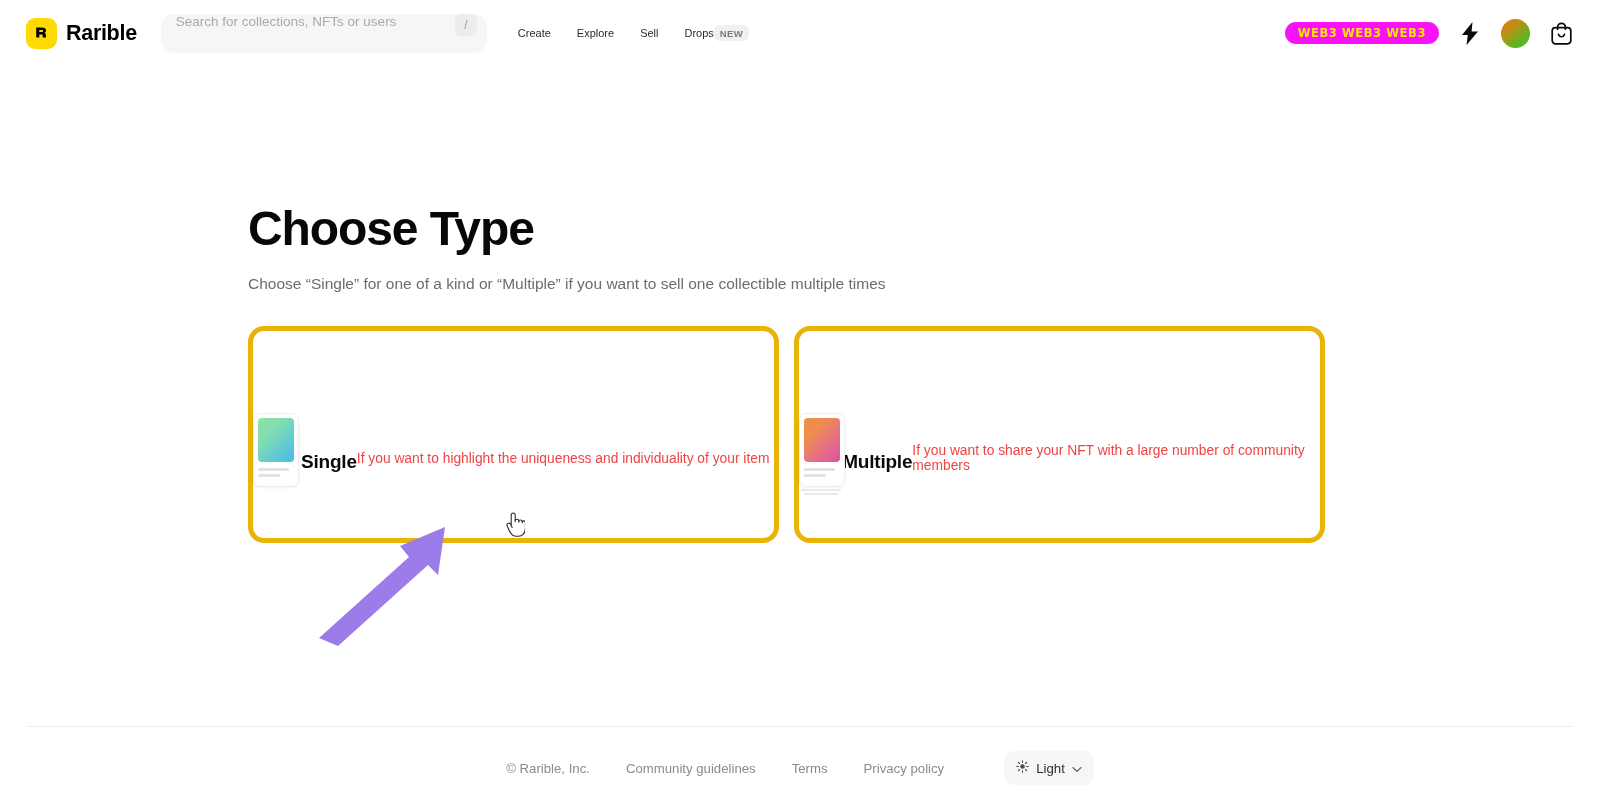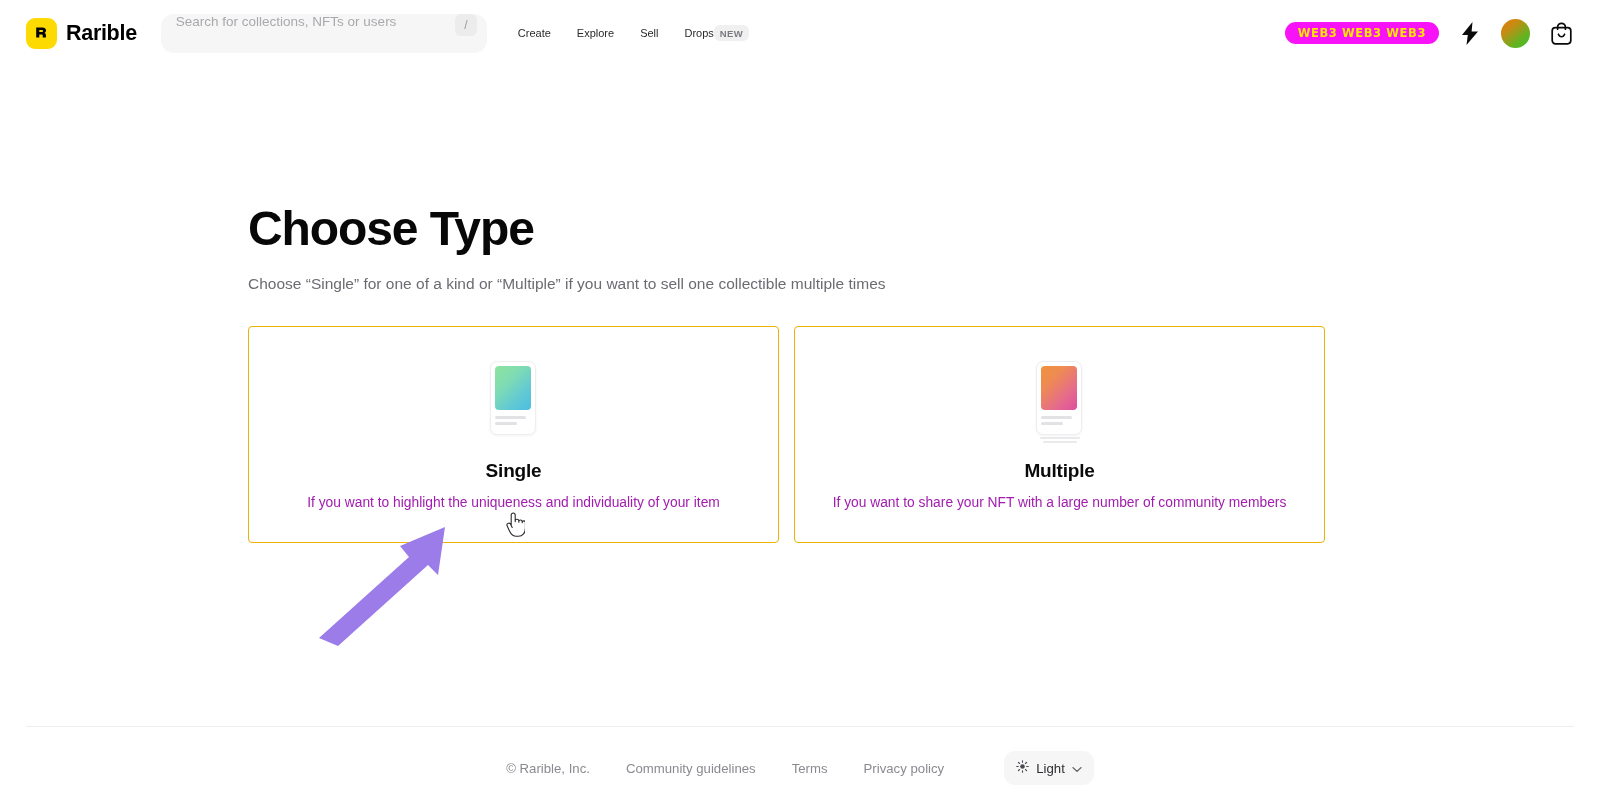--- a/index.html
+++ b/index.html
@@ -177,25 +177,25 @@
   }
 
   .cards {
     margin-top: 33px;
     display: flex;
     gap: 15px;
   }
   .type-card {
     width: 531px;
     height: 217px;
-    border: 1px solid #eab308;
-    border-radius: 4px;
+    border: 5px solid #eab308;
+    border-radius: 16px;
     background: #ffffff;
     display: flex;
-    flex-direction: column;
+    flex-direction: row;
     align-items: center;
     cursor: pointer;
     padding-top: 34px;
   }
 
   .card-icon {
     position: relative;
     width: 48px;
     height: 78px;
   }
@@ -239,21 +239,21 @@
   .card-title {
     margin-top: 21px;
     font-size: 19px;
     font-weight: 700;
     color: #0a0a0a;
     letter-spacing: -0.2px;
   }
   .card-desc {
     margin-top: 13px;
     font-size: 13.8px;
-    color: #a21caf;
+    color: #ef4444;
   }
 
   
   .arrow-annotation {
     position: absolute;
     left: 305px;
     top: 505px;
     width: 170px;
     height: 145px;
     pointer-events: none;

